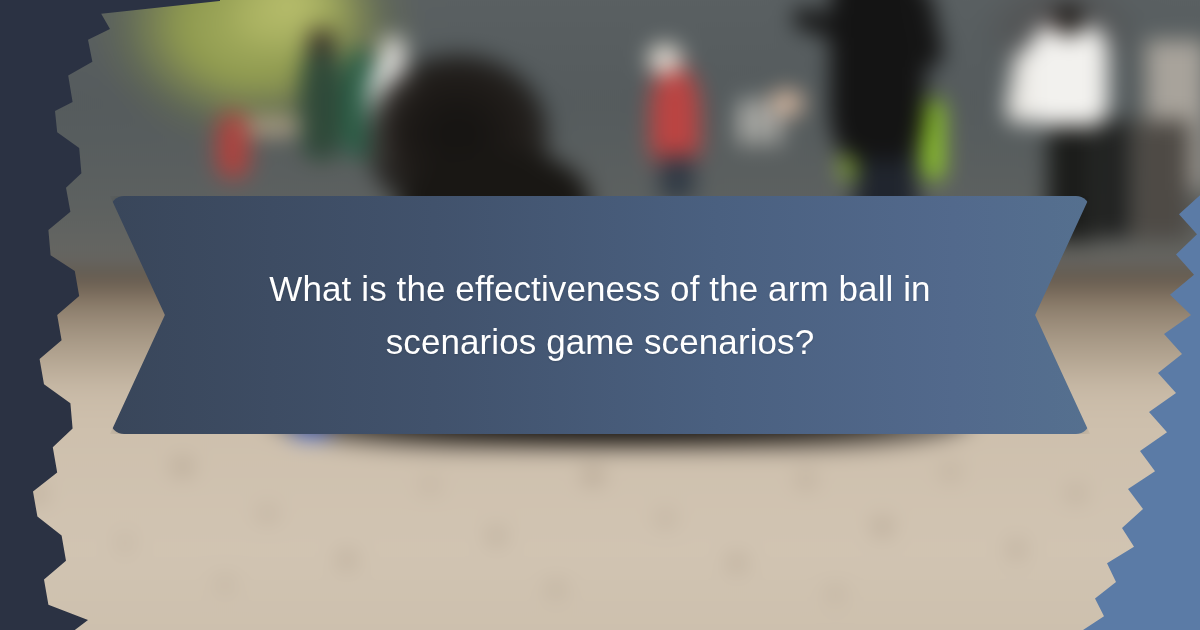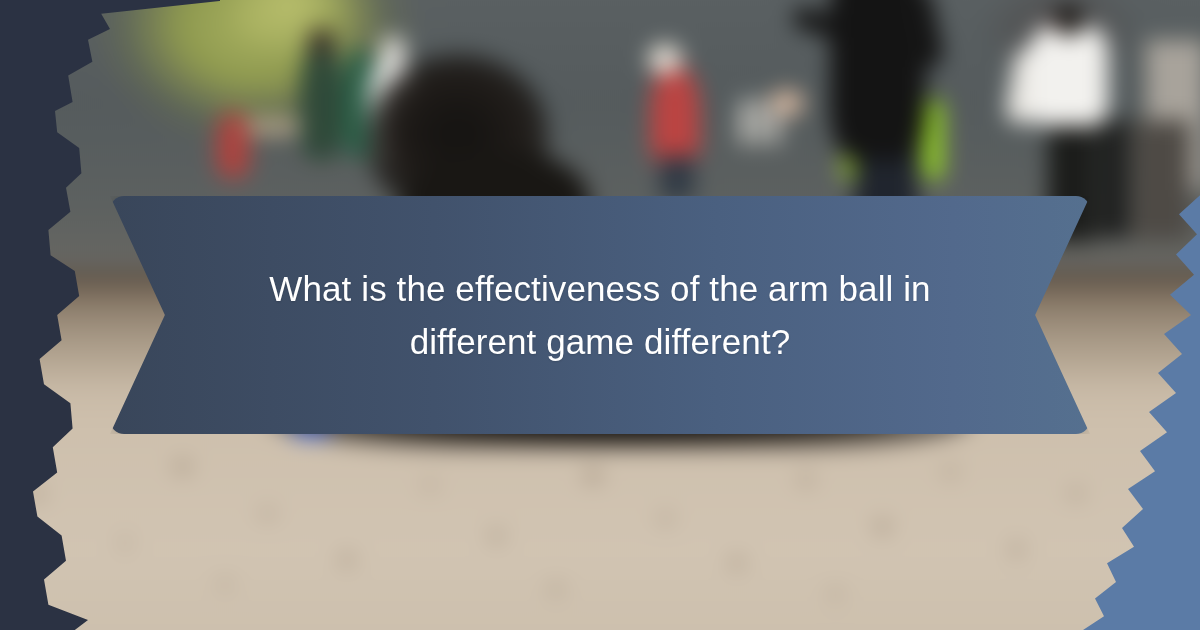--- a/index.html
+++ b/index.html
@@ -224,16 +224,16 @@
       <div class="spk" style="left:250px;top:610px;width:10px;height:7px;"></div>
       <div class="spk" style="left:580px;top:615px;width:12px;height:8px;"></div>
       <div class="spk" style="left:860px;top:620px;width:11px;height:7px;"></div>
     </div>
   </div>
 
   <div class="tornL"></div>
   <div class="tornR"></div>
 
   <div id="banner">
-    <div id="banner-text">What is the effectiveness of the arm ball in different game different?</div>
+    <div id="banner-text">What is the effectiveness of the arm ball in scenarios game scenarios?</div>
   </div>
 
 </div>
 
 </body></html>

